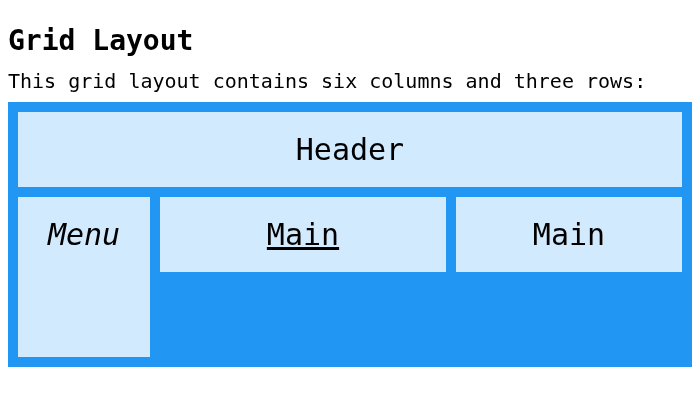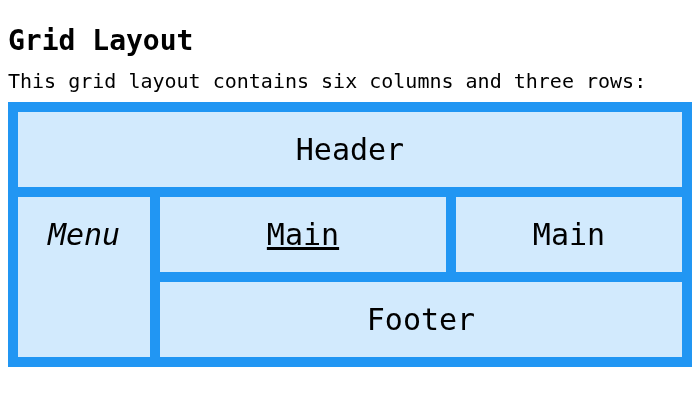--- a/index.html
+++ b/index.html
@@ -61,14 +61,13 @@
 
 <h1 class="page-title">Grid Layout</h1>
 
 <p class="page-desc">This grid layout contains six columns and three rows:</p>
 
 <div class="grid-container">
   <div class="grid-cell area-header">Header</div>
   <div class="grid-cell area-menu">Menu</div>
   <div class="grid-cell area-main">Main</div>
   <div class="grid-cell area-right">Main</div>
-  <div class="grid-cell area-footer">Footer</div>
 </div>
 
 </body></html>

